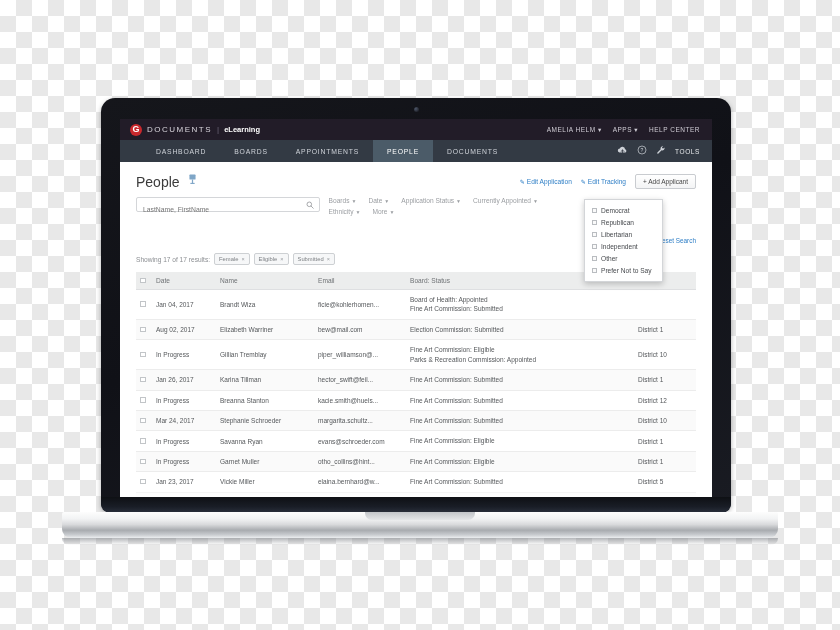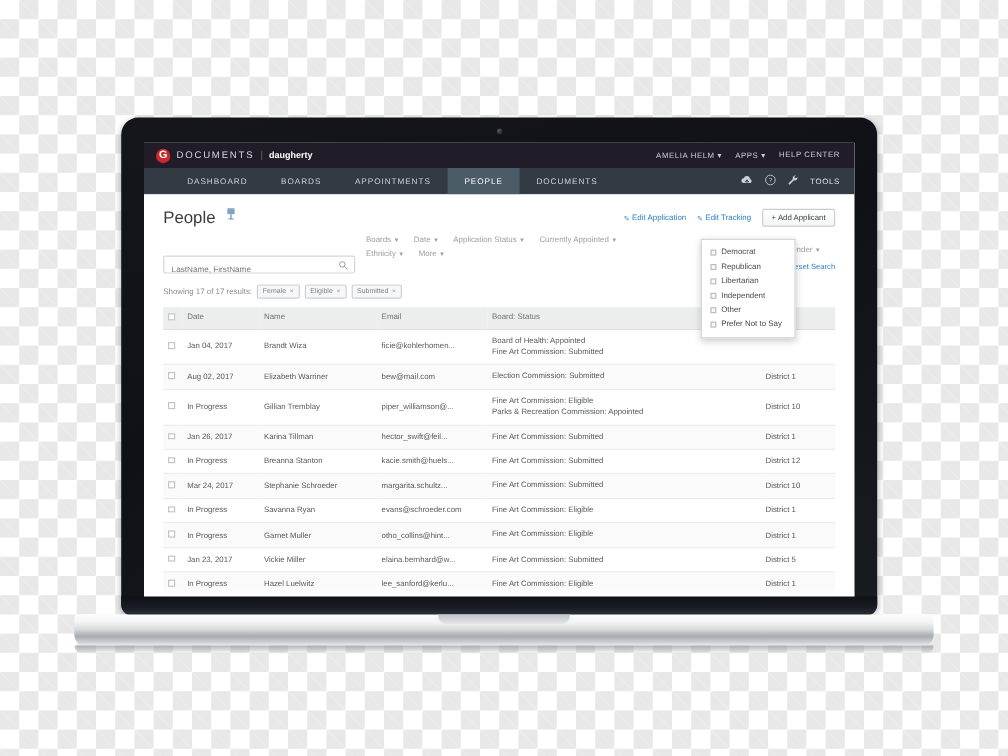--- a/index.html
+++ b/index.html
@@ -123,22 +123,22 @@
   .headactions { margin-left: auto; display: flex; align-items: center; gap: 9px; padding-top: 3px; }
   .alink { color: #2f7fc6; font-size: 6.6px; display: flex; align-items: center; gap: 2px; white-space: nowrap; }
   .pencil { font-size: 6px; }
   .addbtn {
     border: 1px solid #c9ccd0; background: linear-gradient(180deg,#ffffff,#f3f4f5);
     color: #444; font-size: 6.5px; padding: 3px 7px; border-radius: 2px; white-space: nowrap;
   }
 
   .searchrow { display: flex; align-items: flex-start; margin-top: 6px; }
   .searchbox {
-    position: relative; width: 160px; height: 15px;
-    border: 1px solid #d4d6d9; border-radius: 2px; background: #fff; margin-top: 16px;
+    position: relative; width: 184px; height: 15px;
+    border: 1px solid #d4d6d9; border-radius: 2px; background: #fff;
   }
   .searchbox input {
     width: 100%; height: 100%; border: 0; outline: 0; background: transparent;
     font-size: 6.8px; color: #9a9da1; padding: 0 16px 0 6px;
     font-family: "Liberation Sans", sans-serif;
   }
   .searchbox .mag { position: absolute; right: 5px; top: 2.5px; font-size: 8px; color: #8b8e92; }
 
   .filters { margin-left: 9px; display: flex; flex-wrap: wrap; width: 260px; row-gap: 4px; }
   .filt { color: #9b9ea2; font-size: 6.6px; margin-right: 12px; white-space: nowrap; }
@@ -207,21 +207,21 @@
     <div class="lid">
       <div class="webcam"></div>
 
       <div class="screen">
 
         <div class="topbar">
           <div class="brand">
             <span class="glogo">G</span>
             <span class="brandname">DOCUMENTS</span>
             <span class="brandsep">|</span>
-            <span class="brandsub">daugherty</span>
+            <span class="brandsub">eLearning</span>
           </div>
           <div class="topright">
             <span class="tlink">AMELIA HELM ▾</span>
             <span class="tlink">APPS ▾</span>
             <span class="tlink">HELP CENTER</span>
           </div>
         </div>
 
         <div class="navbar">
           <div class="navtab">DASHBOARD</div>

